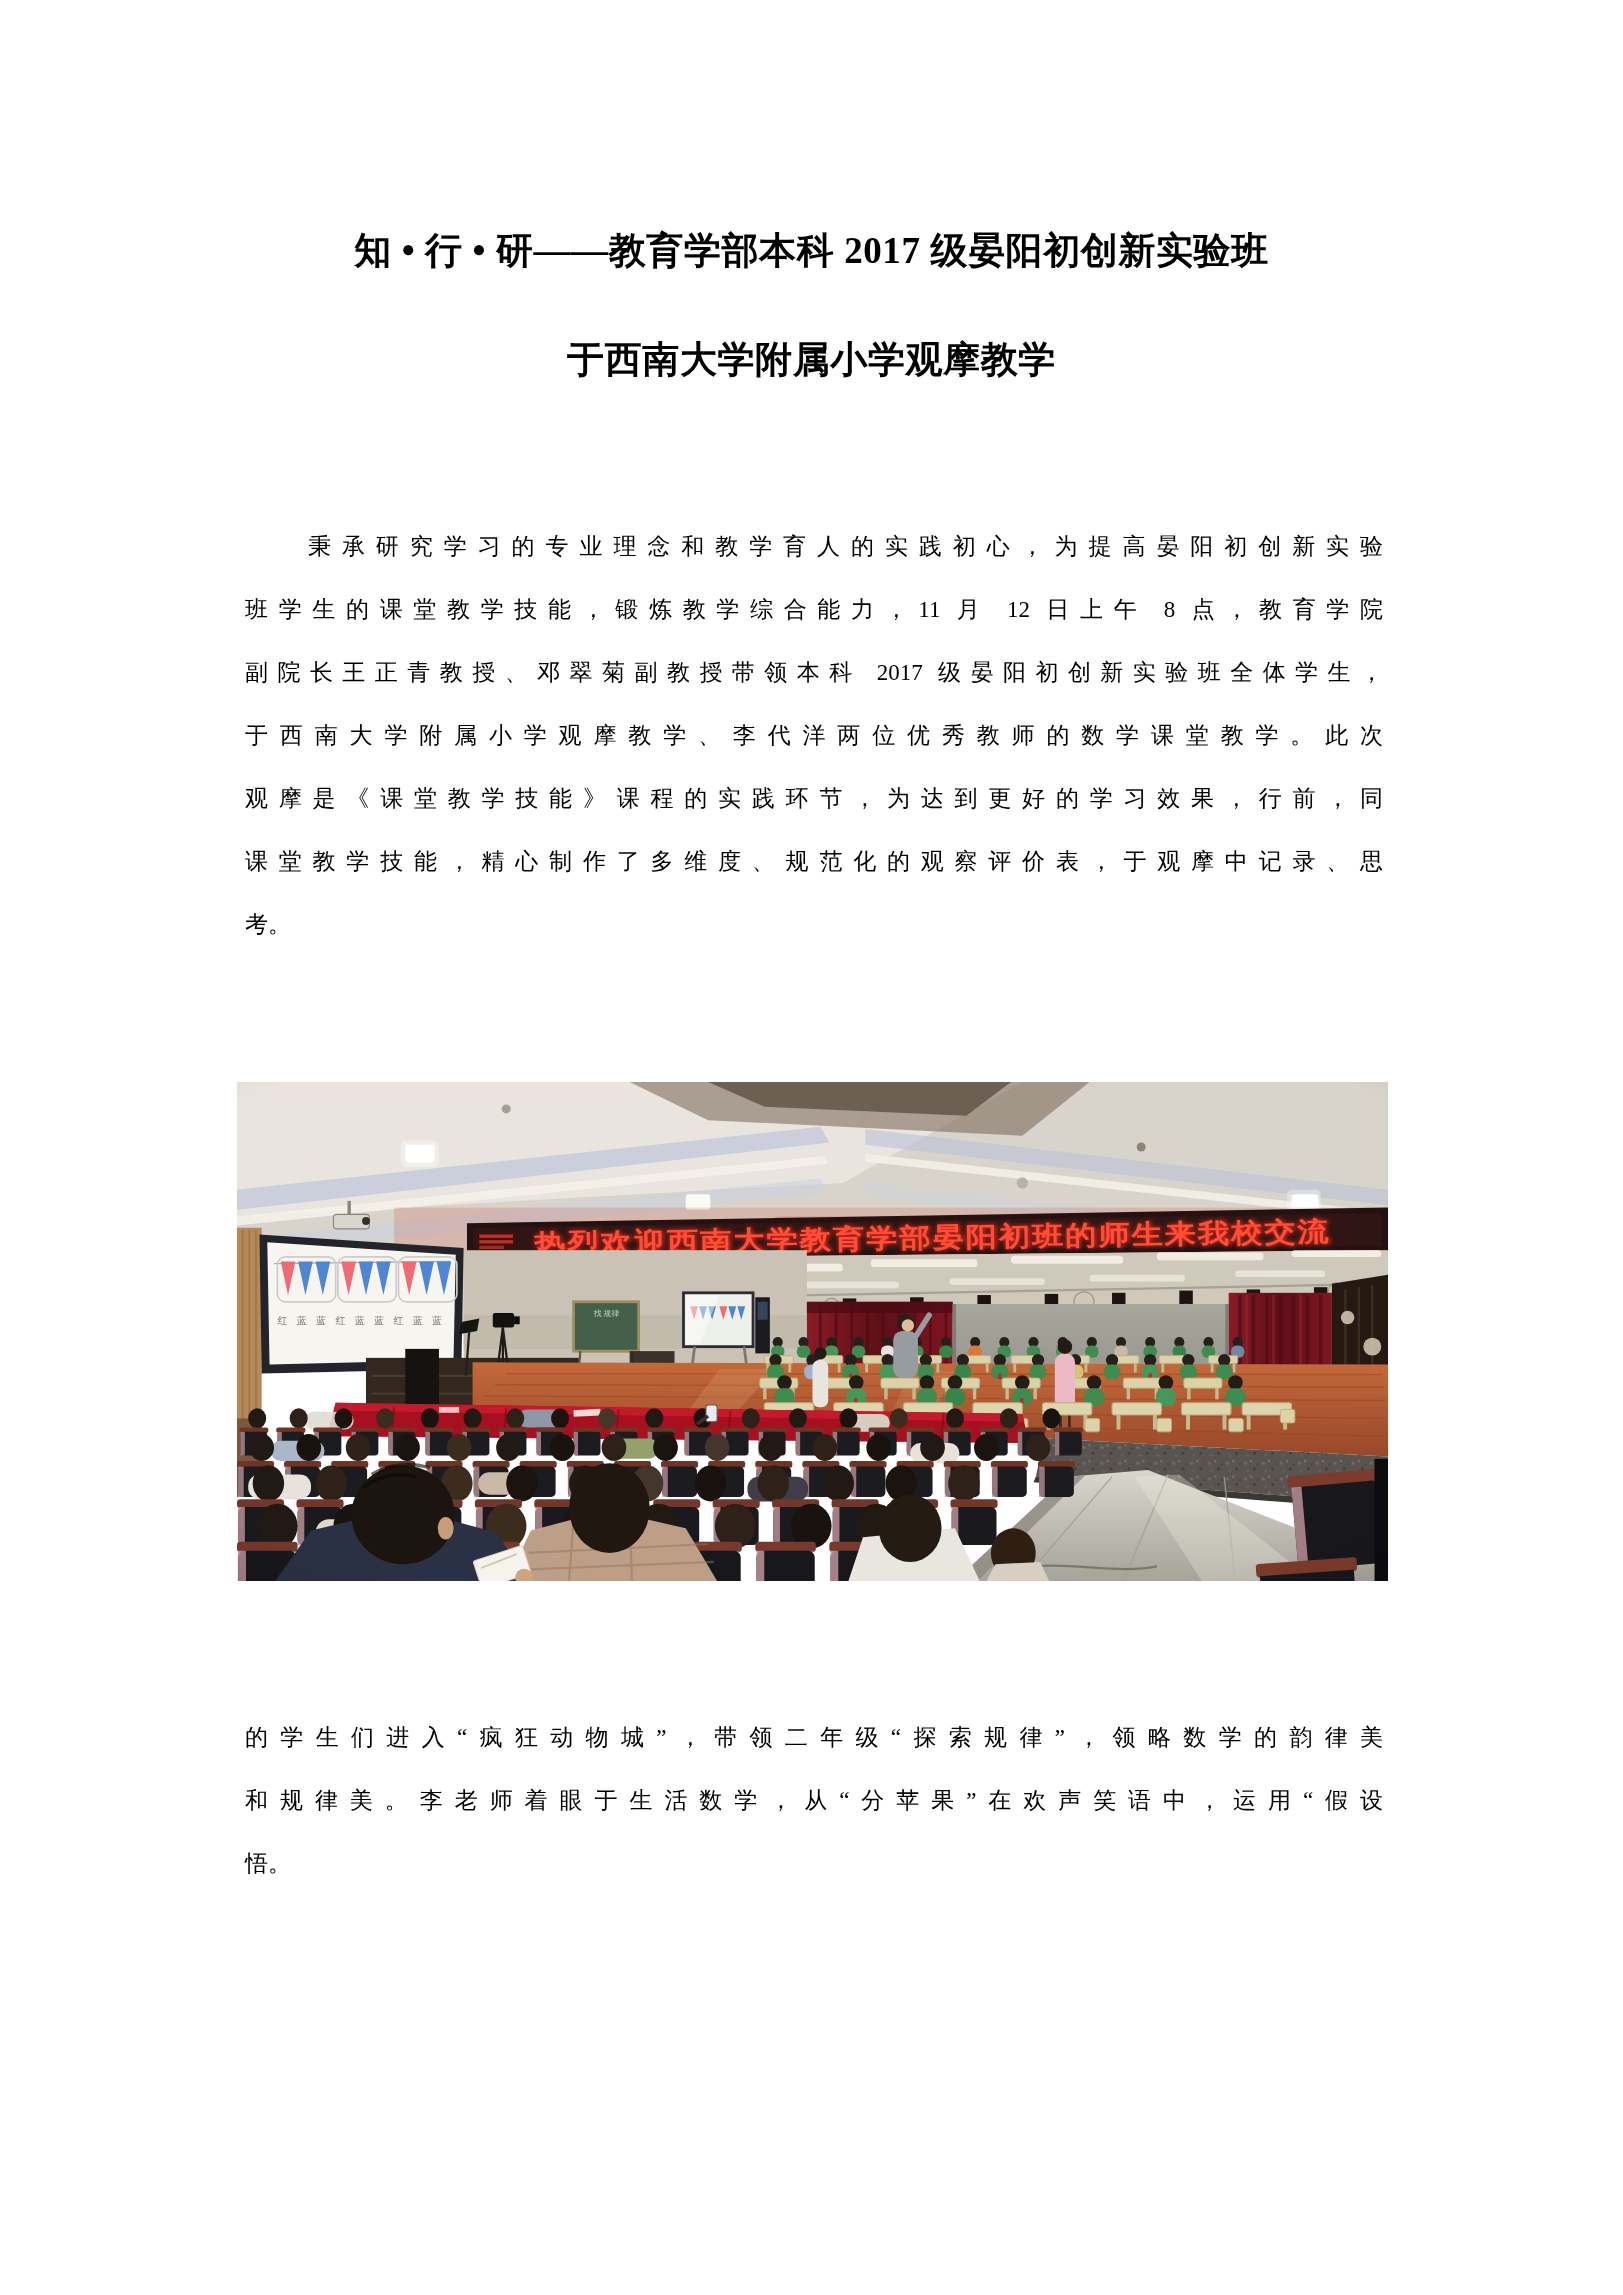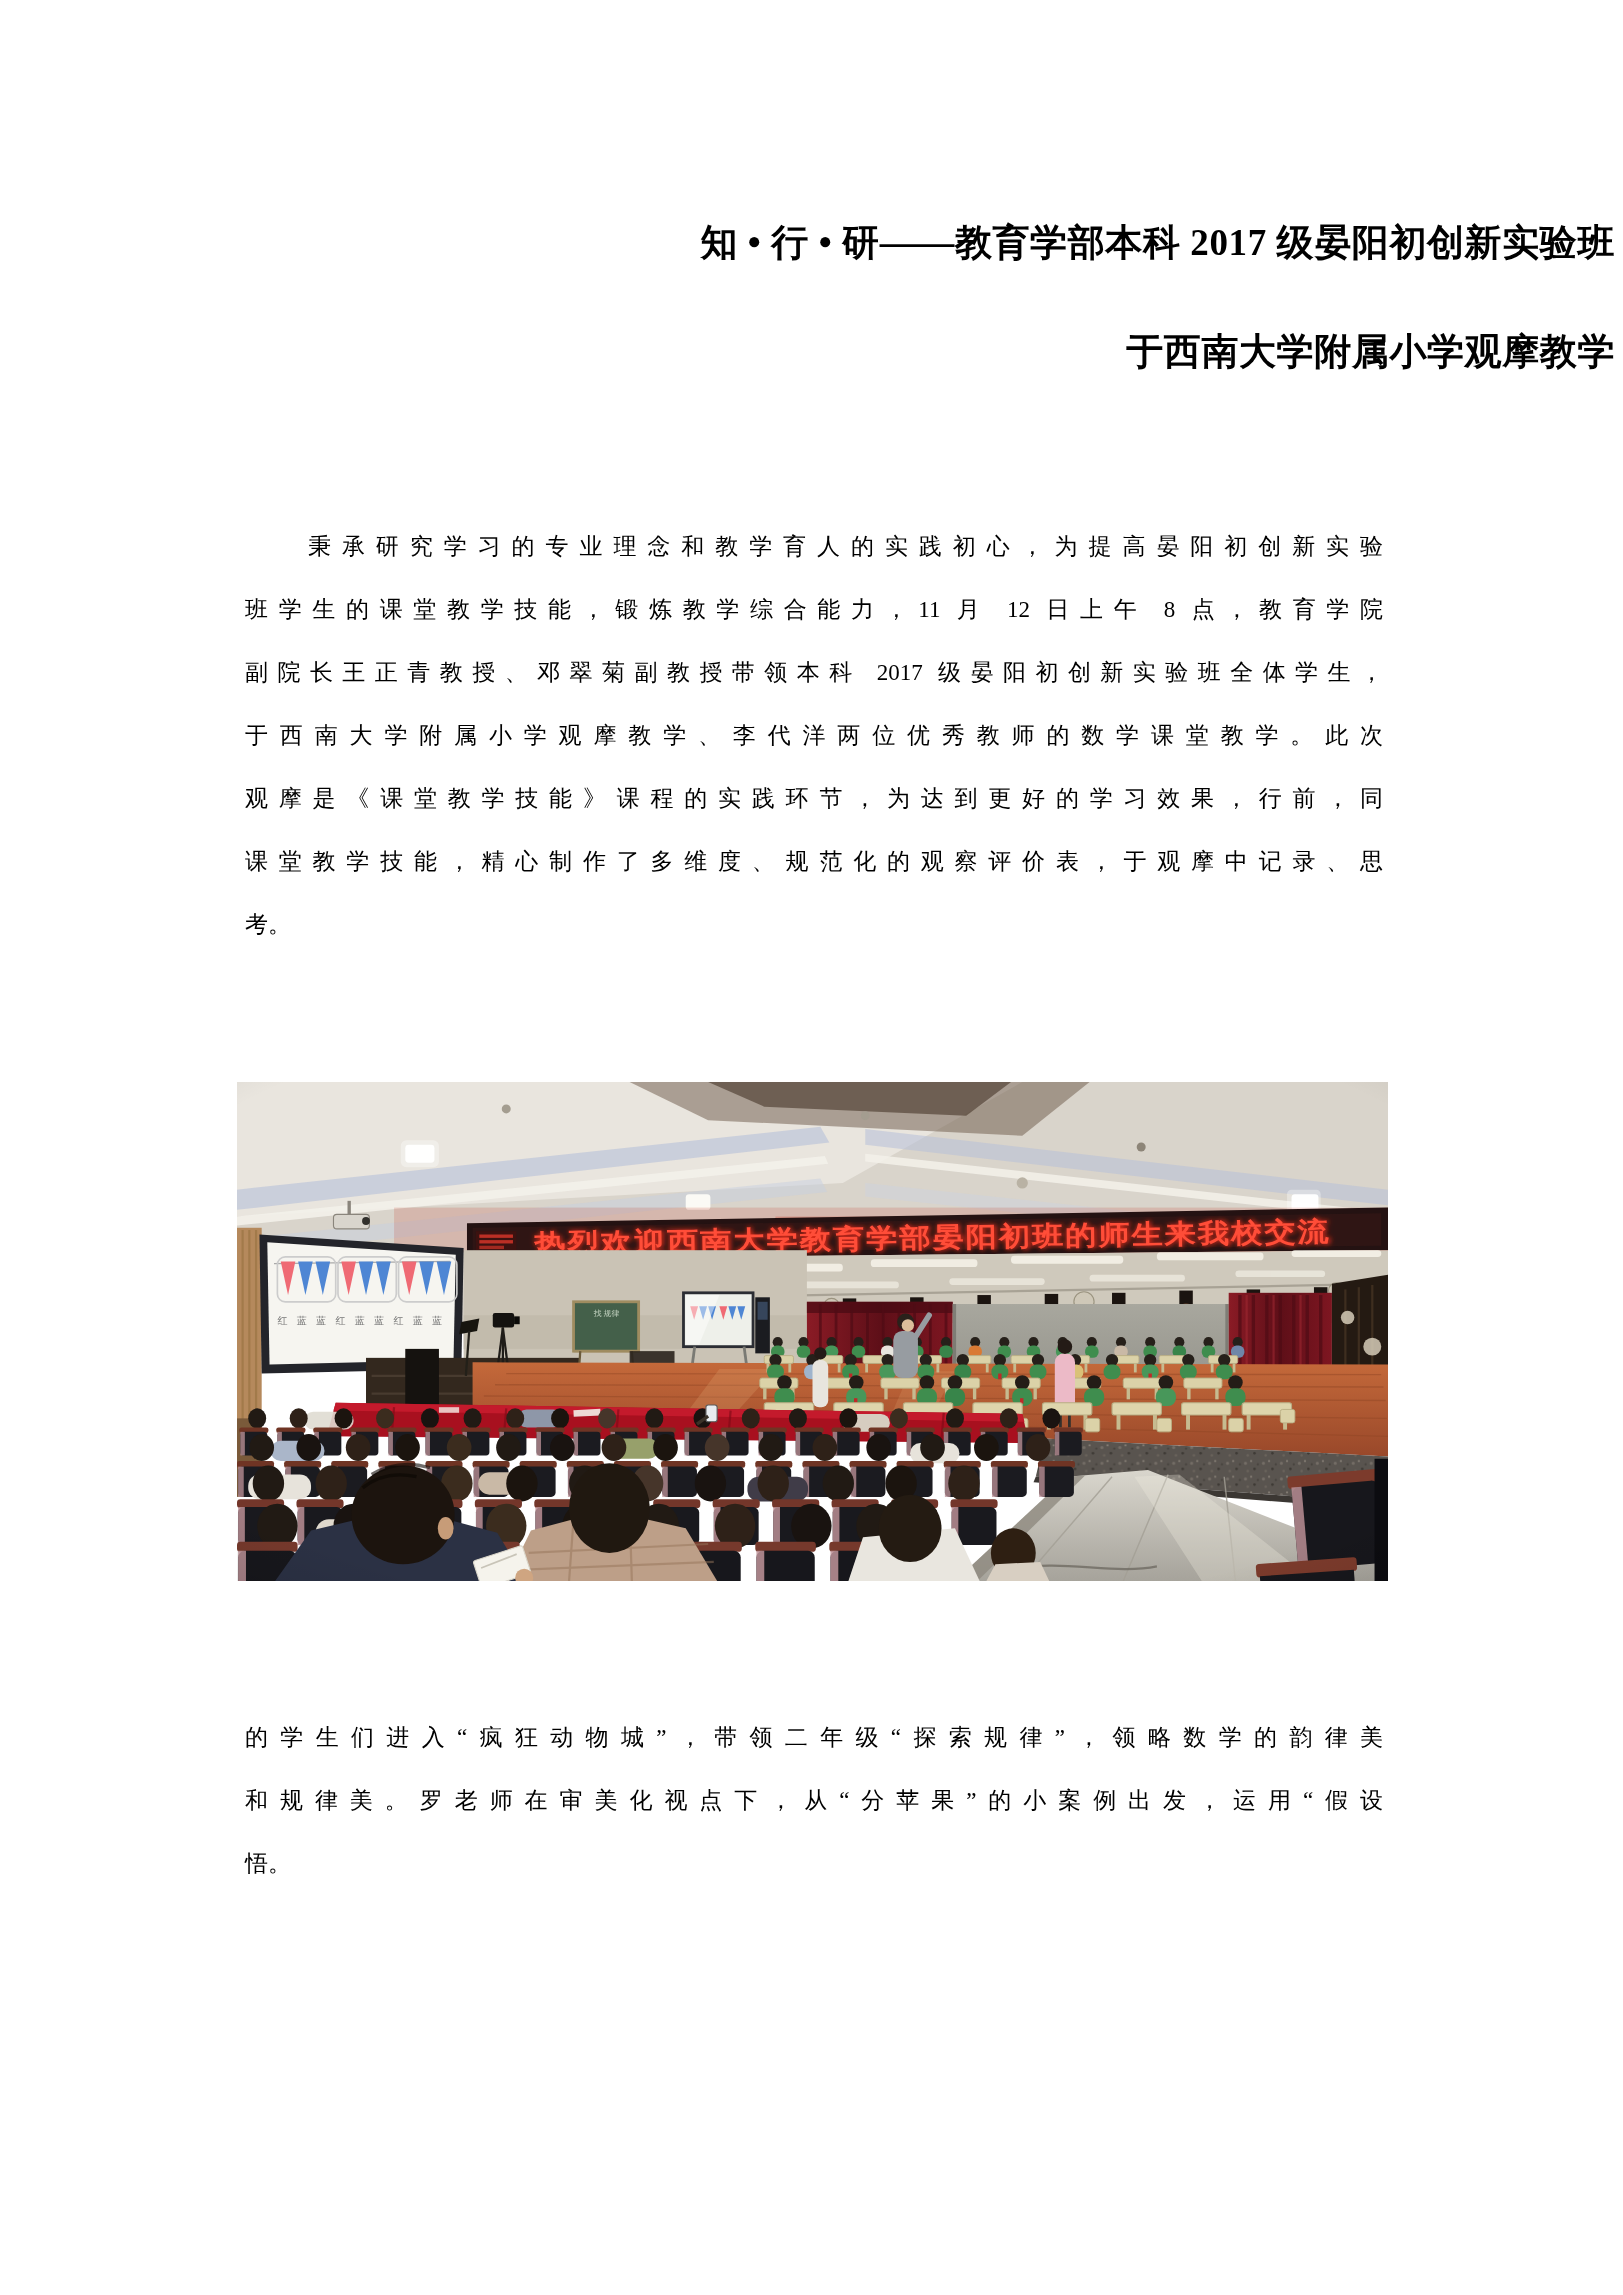--- a/index.html
+++ b/index.html
@@ -6,22 +6,22 @@
   .page{
     position:relative;
     width:1623px;height:2295px;
     background:#ffffff;
     font-family:"Liberation Serif","DejaVu Serif",serif;
     color:#000;
     overflow:hidden;
   }
   .doc-title{
     position:absolute;left:0;right:0;
-    margin:8px;
-    text-align:right;
+    margin:16px;
+    text-align:center;
     font-size:37px;
     font-weight:bold;
     line-height:1.1;
     letter-spacing:0.6px;
   }
   #title-line-1{top:215px;}
   #title-line-2{top:324px;}
   .para{
     position:absolute;
     left:245px;width:1138px;
@@ -701,18 +701,18 @@
         </g>
         <circle cx="256" cy="442" r="8" fill="#cfa581"></circle>
       </g>
 
       <rect x="0" y="0" width="1026" height="445" fill="url(#vigG)"></rect>
     </svg>
   </figure>
 
   <div class="para" id="para-2">
     <div class="line">的学生们进入“疯狂动物城”，带领二年级“探索规律”，领略数学的韵律美</div>
-    <div class="line">和规律美。罗老师在审美化视点下，从“分苹果”的小案例出发，运用“假设</div>
+    <div class="line">和规律美。李老师着眼于生活数学，从“分苹果”在欢声笑语中，运用“假设</div>
     <div class="line last">悟。</div>
   </div>
 
 </div>
 
 
 </body></html>

